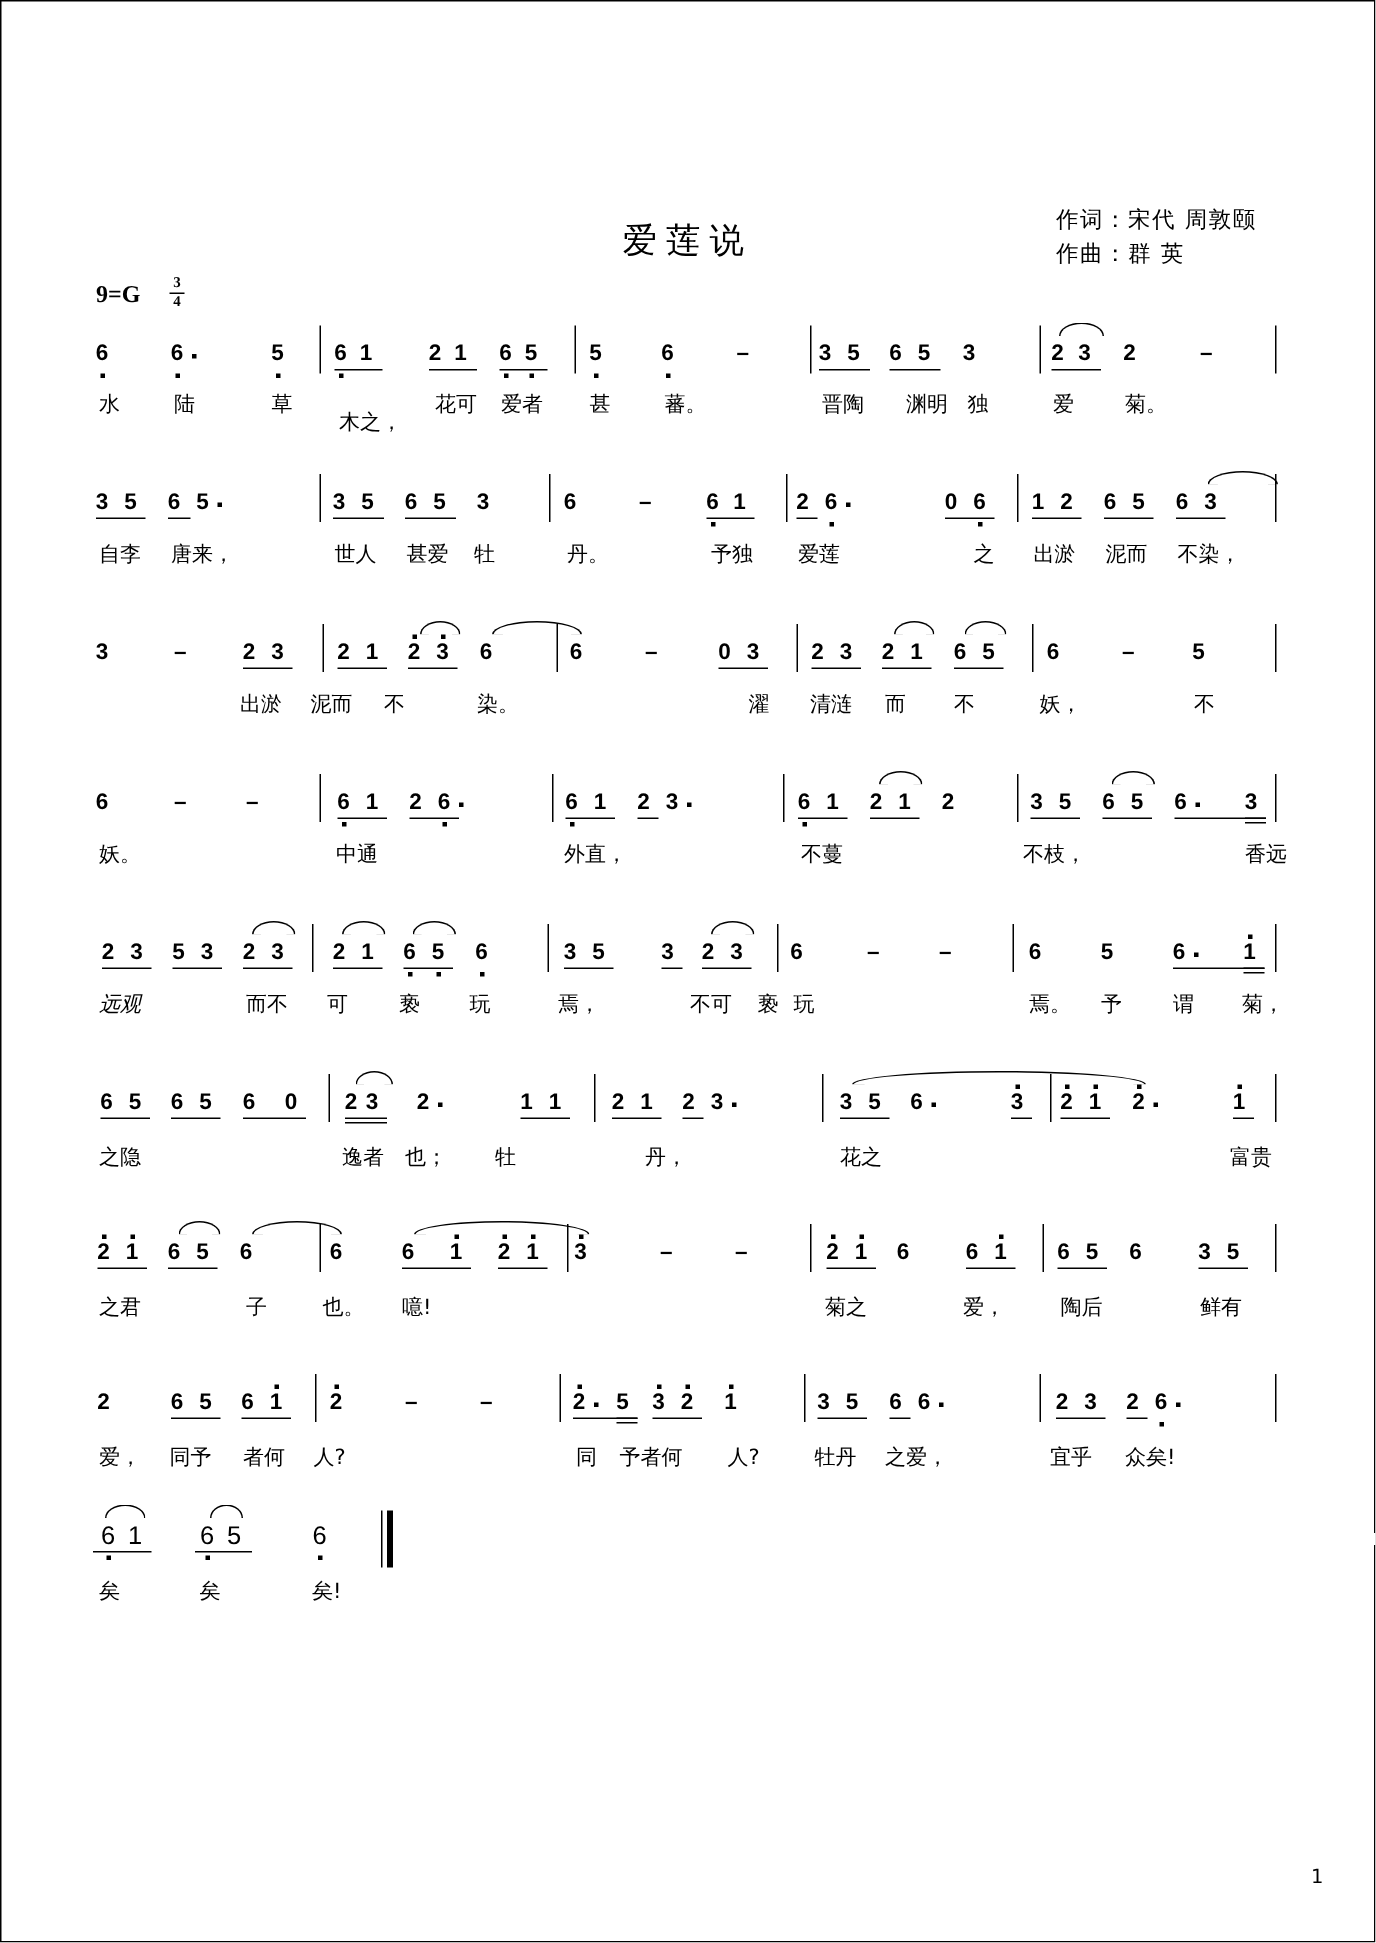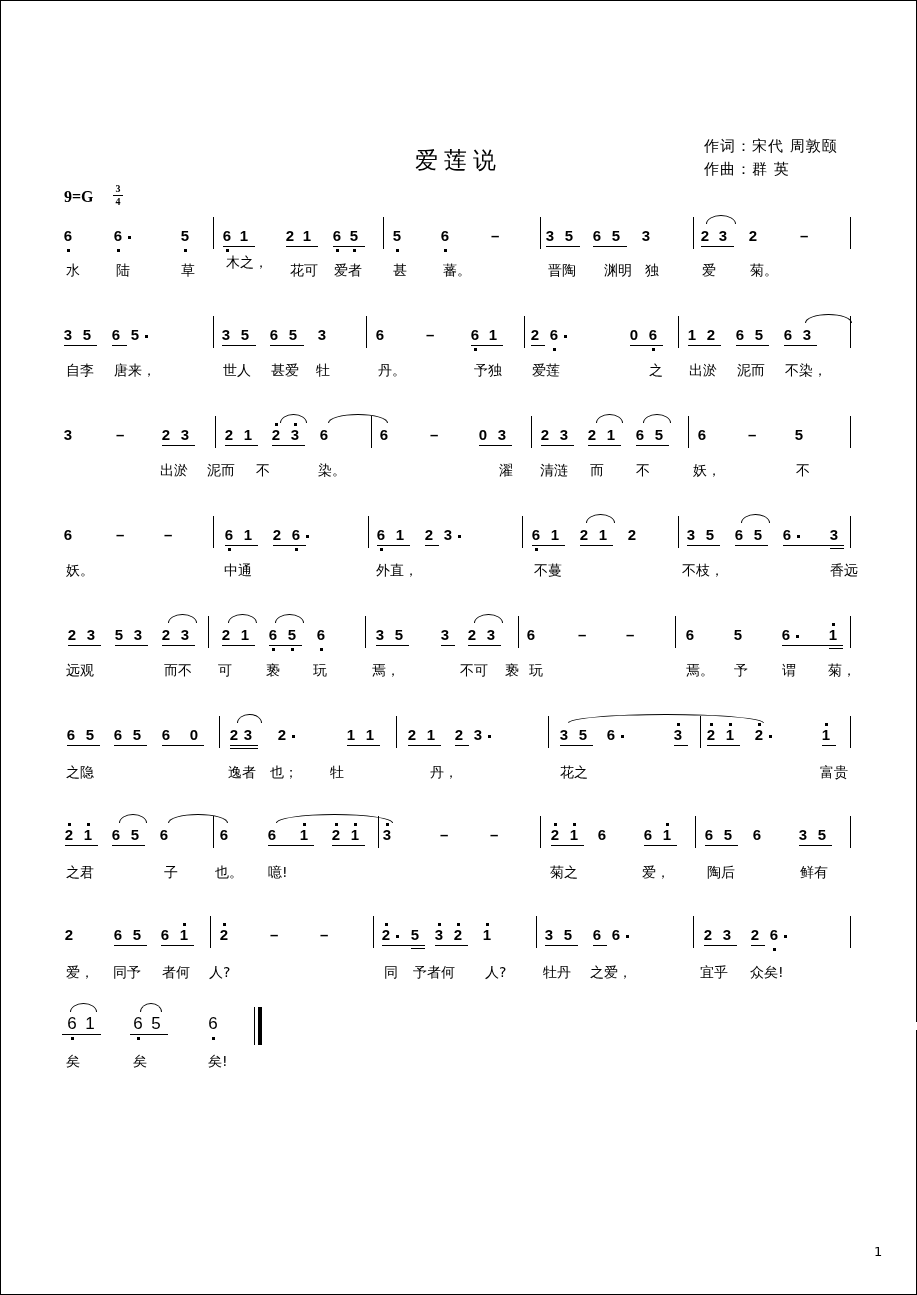--- a/index.html
+++ b/index.html
@@ -80,21 +80,21 @@
     <div class="ul" style="left: 223px; width: 32px; top: 246px;"></div>
     <div class="ul" style="left: 286px; width: 32px; top: 246px;"></div>
     <div class="ul" style="left: 333px; width: 32px; top: 246px;"></div>
     <div class="ul" style="left: 546px; width: 34px; top: 246px;"></div>
     <div class="ul" style="left: 593px; width: 34px; top: 246px;"></div>
     <div class="ul" style="left: 701px; width: 33px; top: 246px;"></div>
     <div class="slur" style="left: 706px; width: 28px; top: 215px;"></div>
     <div class="lyr" style="left: 66px; top: 262px;">水</div>
     <div class="lyr" style="left: 116px; top: 262px;">陆</div>
     <div class="lyr" style="left: 181px; top: 262px;">草</div>
-    <div class="lyr" style="left: 226px; top: 254px;">木之，</div>
+    <div class="lyr" style="left: 226px; top: 274px;">木之，</div>
     <div class="lyr" style="left: 290px; top: 262px;">花可</div>
     <div class="lyr" style="left: 334px; top: 262px;">爱者</div>
     <div class="lyr" style="left: 393px; top: 262px;">甚</div>
     <div class="lyr" style="left: 443px; top: 262px;">蕃。</div>
     <div class="lyr" style="left: 548px; top: 262px;">晋陶</div>
     <div class="lyr" style="left: 604px; top: 262px;">渊明</div>
     <div class="lyr" style="left: 645px; top: 262px;">独</div>
     <div class="lyr" style="left: 702px; top: 262px;">爱</div>
     <div class="lyr" style="left: 750px; top: 262px;">菊。</div>
     <div class="bar" style="left: 213px; top: 316px;"></div>
@@ -297,21 +297,21 @@
     <div class="ul" style="left: 376px; width: 33px; top: 645px;"></div>
     <div class="ul" style="left: 441px; width: 14px; top: 645px;"></div>
     <div class="ul" style="left: 468px; width: 33px; top: 645px;"></div>
     <div class="ul" style="left: 782px; width: 61px; top: 645px;"></div>
     <div class="ul" style="left: 829px; width: 14px; top: 645px;"></div>
     <div class="ul" style="left: 829px; width: 14px; top: 648px;"></div>
     <div class="slur" style="left: 168px; width: 27px; top: 614px;"></div>
     <div class="slur" style="left: 228px; width: 27px; top: 614px;"></div>
     <div class="slur" style="left: 275px; width: 27px; top: 614px;"></div>
     <div class="slur" style="left: 474px; width: 27px; top: 614px;"></div>
-    <div class="lyr" style="left: 66px; top: 662px;">远观</div>
+    <div class="lyr" style="left: 66px; top: 662px; font-style: italic;">远观</div>
     <div class="lyr" style="left: 164px; top: 662px;">而不</div>
     <div class="lyr" style="left: 218px; top: 662px;">可</div>
     <div class="lyr" style="left: 266px; top: 662px;">亵</div>
     <div class="lyr" style="left: 313px; top: 662px;">玩</div>
     <div class="lyr" style="left: 372px; top: 662px;">焉，</div>
     <div class="lyr" style="left: 460px; top: 662px;">不可</div>
     <div class="lyr" style="left: 505px; top: 662px;">亵</div>
     <div class="lyr" style="left: 529px; top: 662px;">玩</div>
     <div class="lyr" style="left: 686px; top: 662px;">焉。</div>
     <div class="lyr" style="left: 734px; top: 662px;">予</div>

